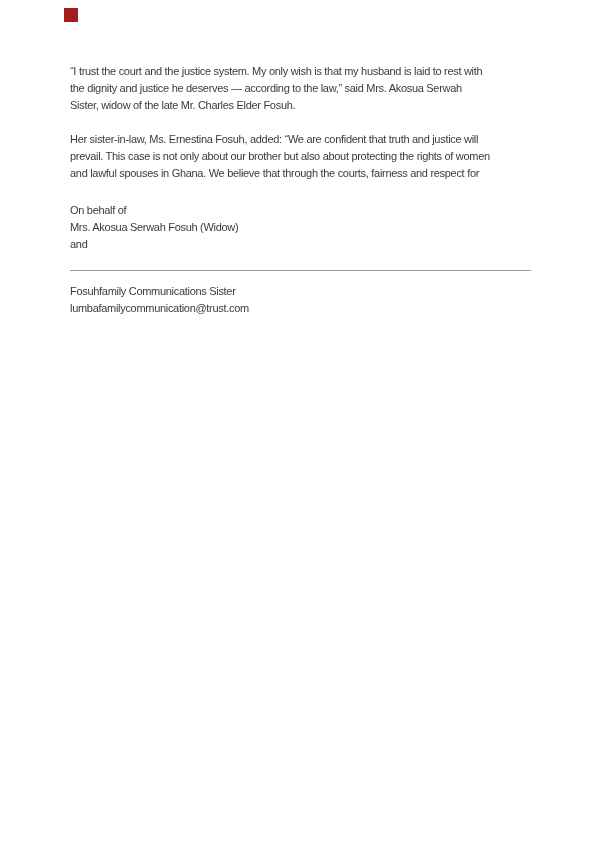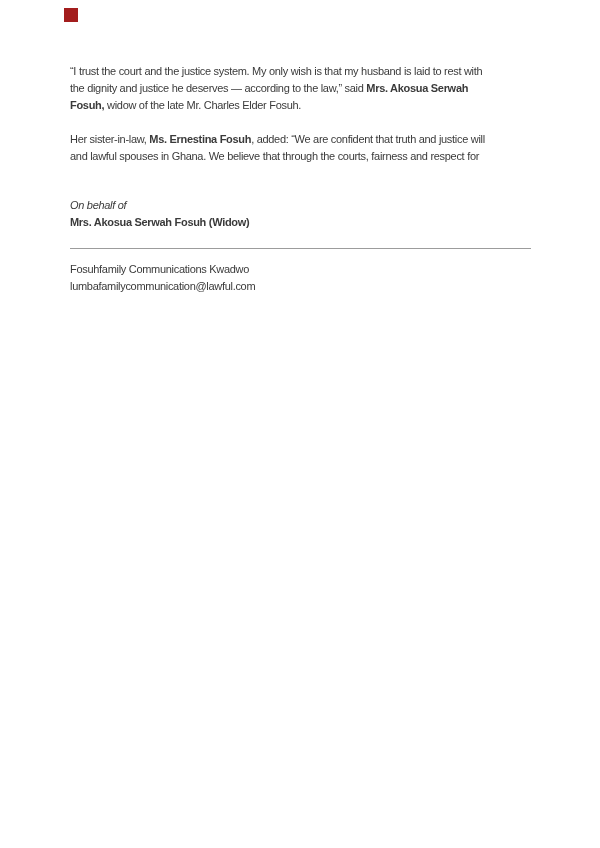--- a/index.html
+++ b/index.html
@@ -26,51 +26,53 @@
     left: 70px;
     top: 63px;
     width: 461px;
   }
   .line {
     height: 17px;
     line-height: 17px;
     white-space: nowrap;
   }
   .block { margin: 0 0 17px 0; }
-  .block.quote2 { margin-bottom: 32px; }
+  .block.quote2 { margin-bottom: 20px; }
   .rule {
     height: 1px;
     margin: 0 0 12px 0;
   }
-  span.b { font-weight: 700; }
-  span.i { font-style: italic; }
+  span.b { font-weight: 400; }
+  span.i { }
 </style>
 </head>
 <body>
 
 <div class="page">
   <div class="marker" style="background: rgb(163, 29, 29);"></div>
 
   <div class="content">
     <div class="block quote1">
         <div class="line"><span>“I trust the court and the justice system. My only wish is that my husband is laid to rest with</span></div>
         <div class="line"><span>the dignity and justice he deserves — according to the law,” said </span><span class="b">Mrs. Akosua Serwah</span></div>
-        <div class="line"><span class="b">Fosuh,</span><span> widow of the late Mr. Charles Elder Fosuh.</span></div>
+        <div class="line"><span class="b">Sister,</span><span> widow of the late Mr. Charles Elder Fosuh.</span></div>
       </div>
 
     <div class="block quote2">
         <div class="line"><span>Her sister-in-law, </span><span class="b">Ms. Ernestina Fosuh</span><span>, added: “We are confident that truth and justice will</span></div>
+        <div class="line"><span>prevail. This case is not only about our brother but also about protecting the rights of women</span></div>
         <div class="line"><span>and lawful spouses in Ghana. We believe that through the courts, fairness and respect for</span></div>
       </div>
 
     <div class="block signature">
         <div class="line"><span class="i">On behalf of</span></div>
         <div class="line"><span class="b">Mrs. Akosua Serwah Fosuh (Widow)</span></div>
+        <div class="line"><span>and</span></div>
       </div>
 
     <div class="rule" style="background: rgb(156, 156, 156);"></div>
 
     <div class="block media">
-        <div class="line"><span>Fosuhfamily Communications Kwadwo</span></div>
-        <div class="line"><span>lumbafamilycommunication@lawful.com</span></div>
+        <div class="line"><span>Fosuhfamily Communications Sister</span></div>
+        <div class="line"><span>lumbafamilycommunication@trust.com</span></div>
       </div>
   </div>
 </div>
 
 </body></html>

